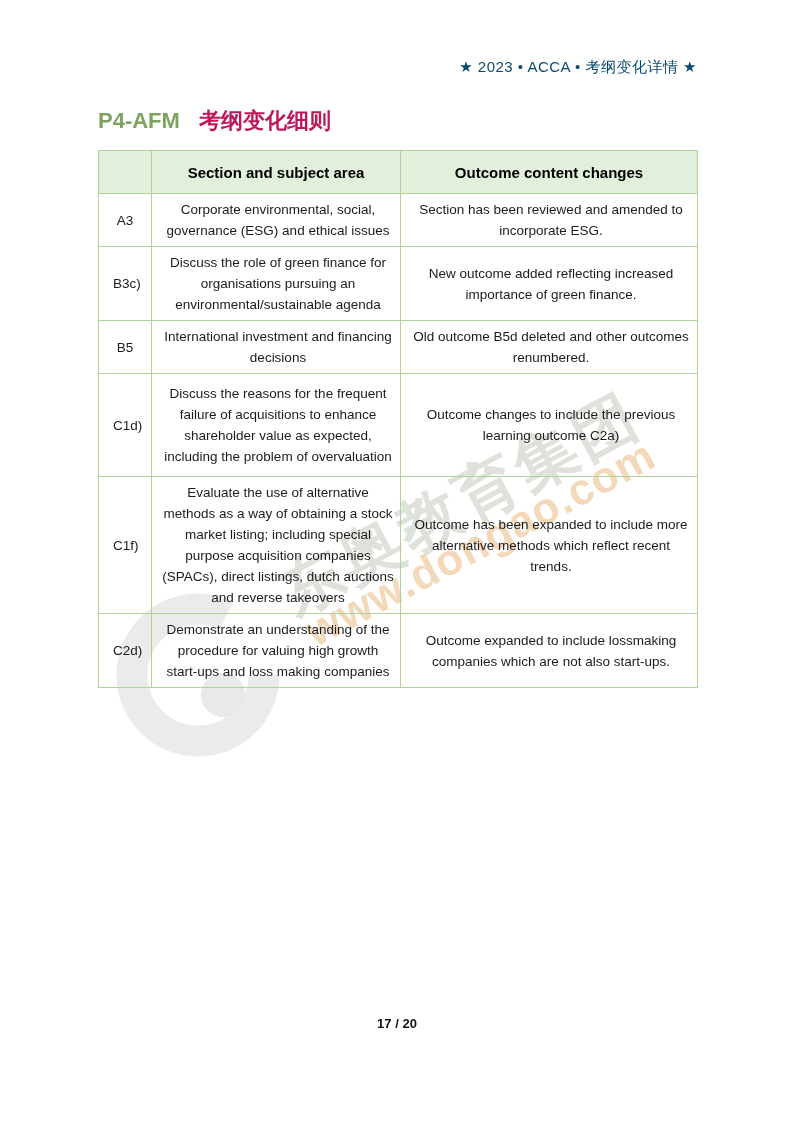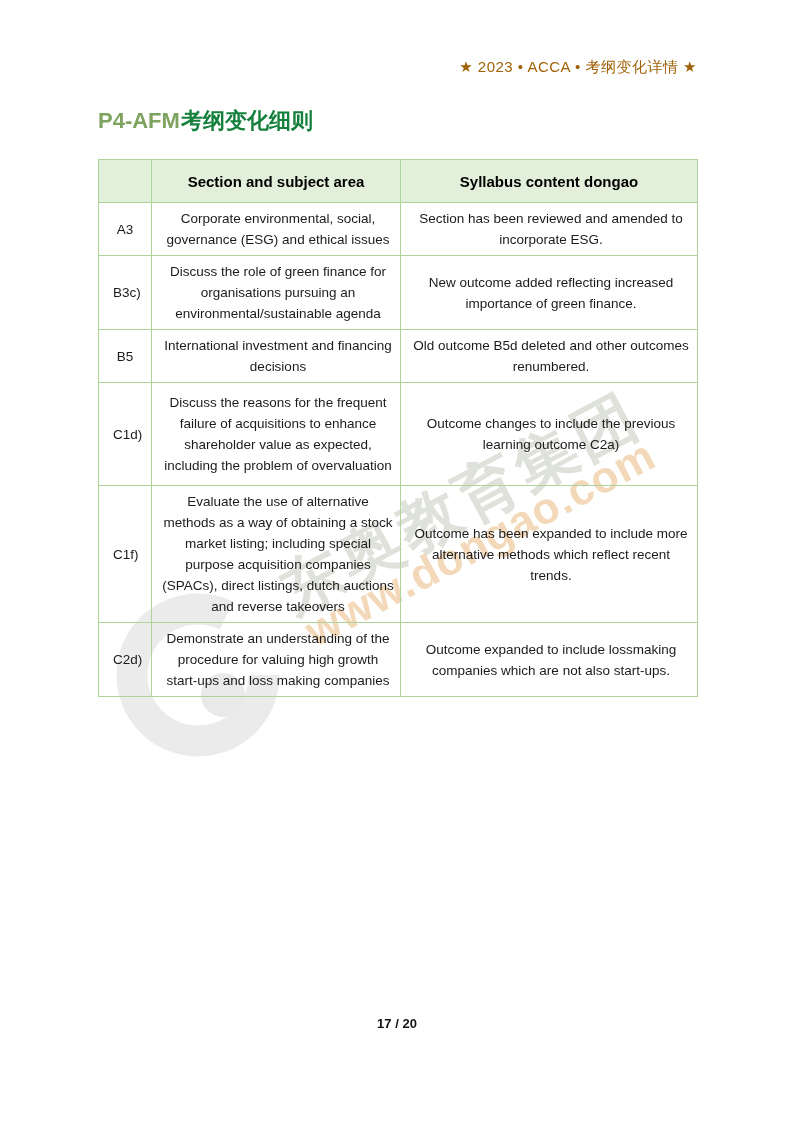--- a/index.html
+++ b/index.html
@@ -54,40 +54,40 @@
   }
 
   
   .content-layer { position: relative; z-index: 1; }
 
   .page-header {
     position: absolute;
     top: 58px;
     right: 97px;
     font-size: 15px;
-    color: #a16207;
+    color: #0c4a6e;
     letter-spacing: 0.5px;
     white-space: nowrap;
   }
 
   .doc-title {
     position: absolute;
     top: 106px;
     left: 98px;
     font-size: 22px;
     font-weight: 700;
     white-space: nowrap;
   }
   .doc-title .t-en  { color: #7da35f; }
-  .doc-title .t-cjk { color: #15803d; margin-left: 1px; }
+  .doc-title .t-cjk { color: #be185d; margin-left: 19px; }
 
   table.syllabus {
     position: absolute;
     left: 98px;
-    top: 159px;
+    top: 150px;
     width: 599px;
     border-collapse: collapse;
     table-layout: fixed;
     background: transparent;
   }
   table.syllabus th,
   table.syllabus td {
     border: 1px solid #aed39b;
     font-size: 13.5px;
     line-height: 21px;
@@ -145,21 +145,21 @@
     <table class="syllabus">
       <colgroup>
         <col style="width:53px">
         <col style="width:249px">
         <col style="width:297px">
       </colgroup>
       <thead>
         <tr style="height:43px">
           <th></th>
           <th>Section and subject area</th>
-          <th>Syllabus content dongao</th>
+          <th>Outcome content changes</th>
         </tr>
       </thead>
       <tbody>
         <tr style="height:42px">
           <td class="code">A3</td>
           <td class="txt">Corporate environmental, social, governance (ESG) and ethical issues</td>
           <td class="txt">Section has been reviewed and amended to incorporate ESG.</td>
         </tr>
         <tr style="height:63px">
           <td class="code">B3c)</td>

